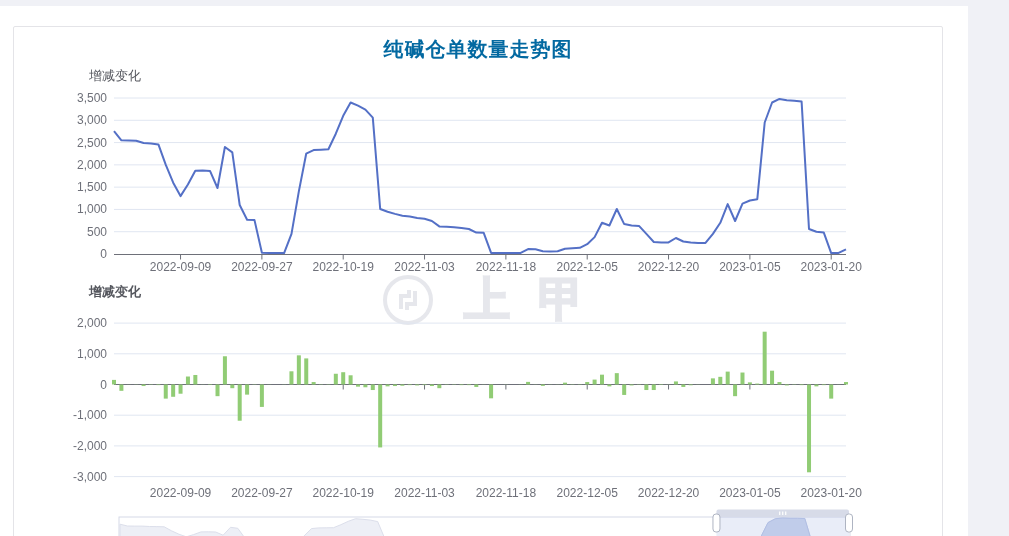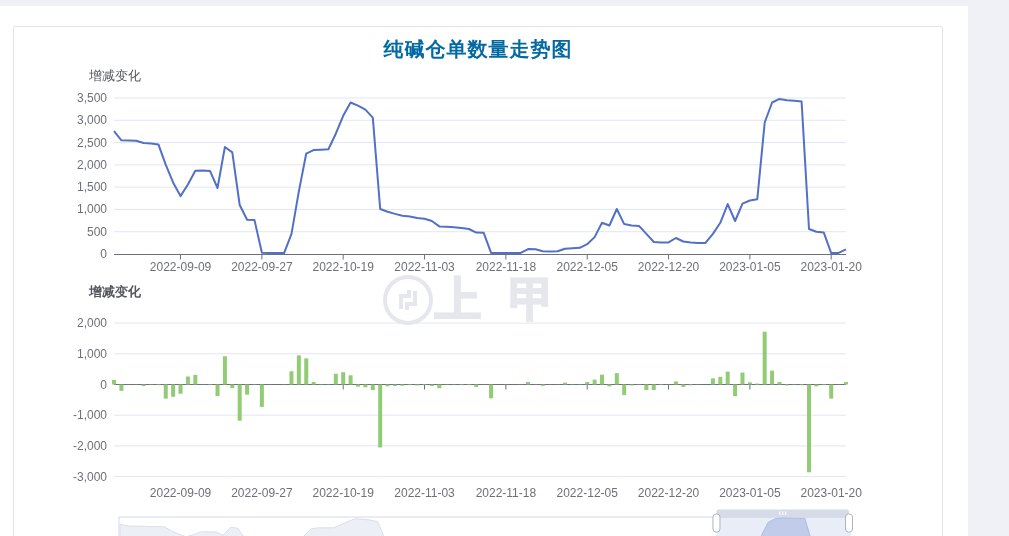--- a/index.html
+++ b/index.html
@@ -8,21 +8,21 @@
   .top-strip{position:absolute;left:0;top:0;width:968px;height:6px;background:#f0f1f6;}
   .right-strip{position:absolute;left:968px;top:0;width:41px;height:536px;background:#f0f1f6;}
   .card{position:absolute;left:13px;top:26px;width:930px;height:560px;background:#fff;
         border:1px solid #e4e4e8;border-radius:2px;box-sizing:border-box;}
   .page-title{position:absolute;left:0;top:9px;width:100%;text-align:center;
         font-size:20px;font-weight:bold;color:#0369a1;letter-spacing:1px;}
   .sec-label{position:absolute;font-size:13px;color:#55575e;}
   #lbl1{left:75px;top:40px;}
   #lbl2{left:75px;top:256px;font-weight:bold;}
   .watermark{position:absolute;left:367px;top:242px;display:flex;align-items:center;
-        pointer-events:none;}
+        pointer-events:none;gap:29px;}
   .watermark .wm-text{font-size:46px;font-weight:bold;letter-spacing:28px;
         color:#f1f2f6;-webkit-text-stroke:2px #e6e7ec;}
   #chart-svg{position:absolute;left:-13px;top:-26px;}
 </style>
 </head>
 <body>
 
 <div class="top-strip"></div>
 <div class="right-strip"></div>
 

